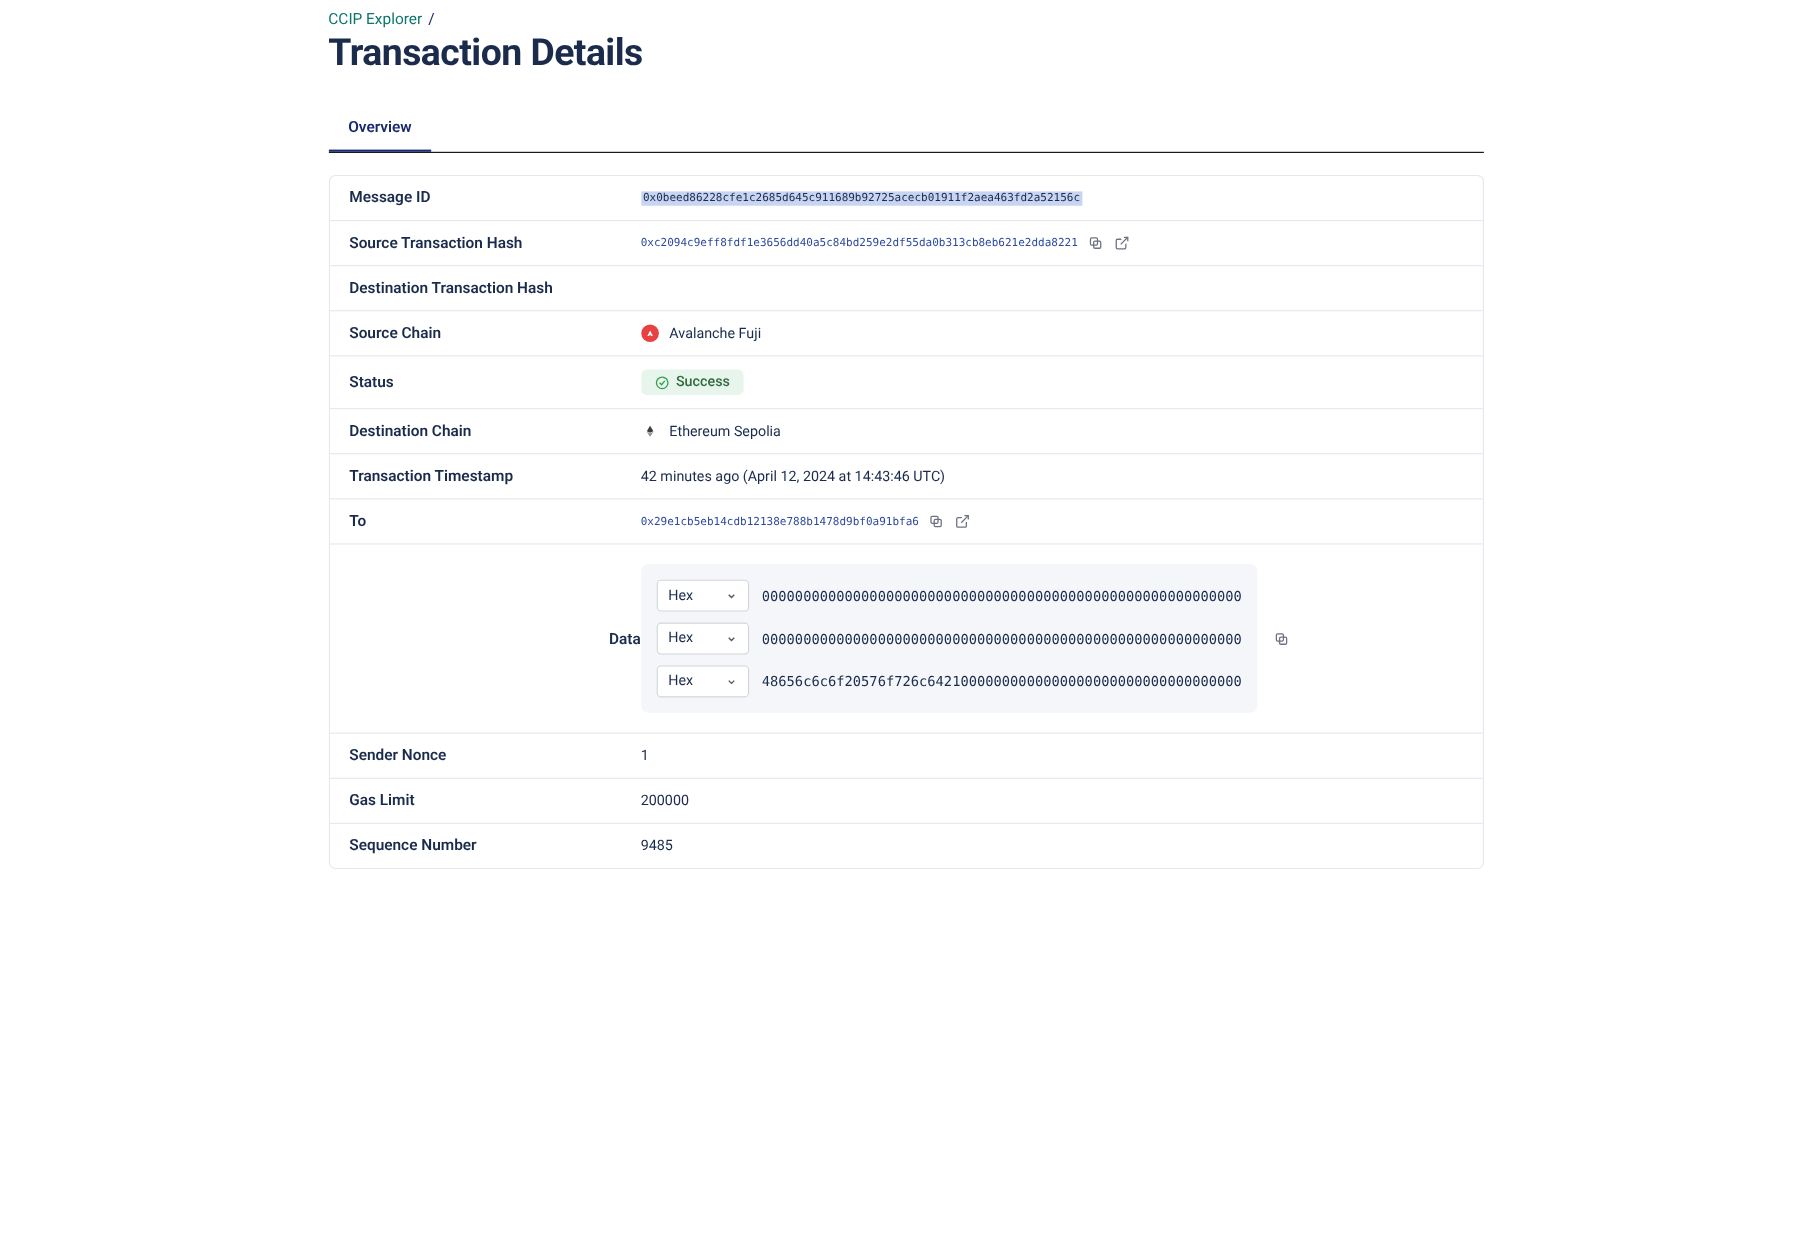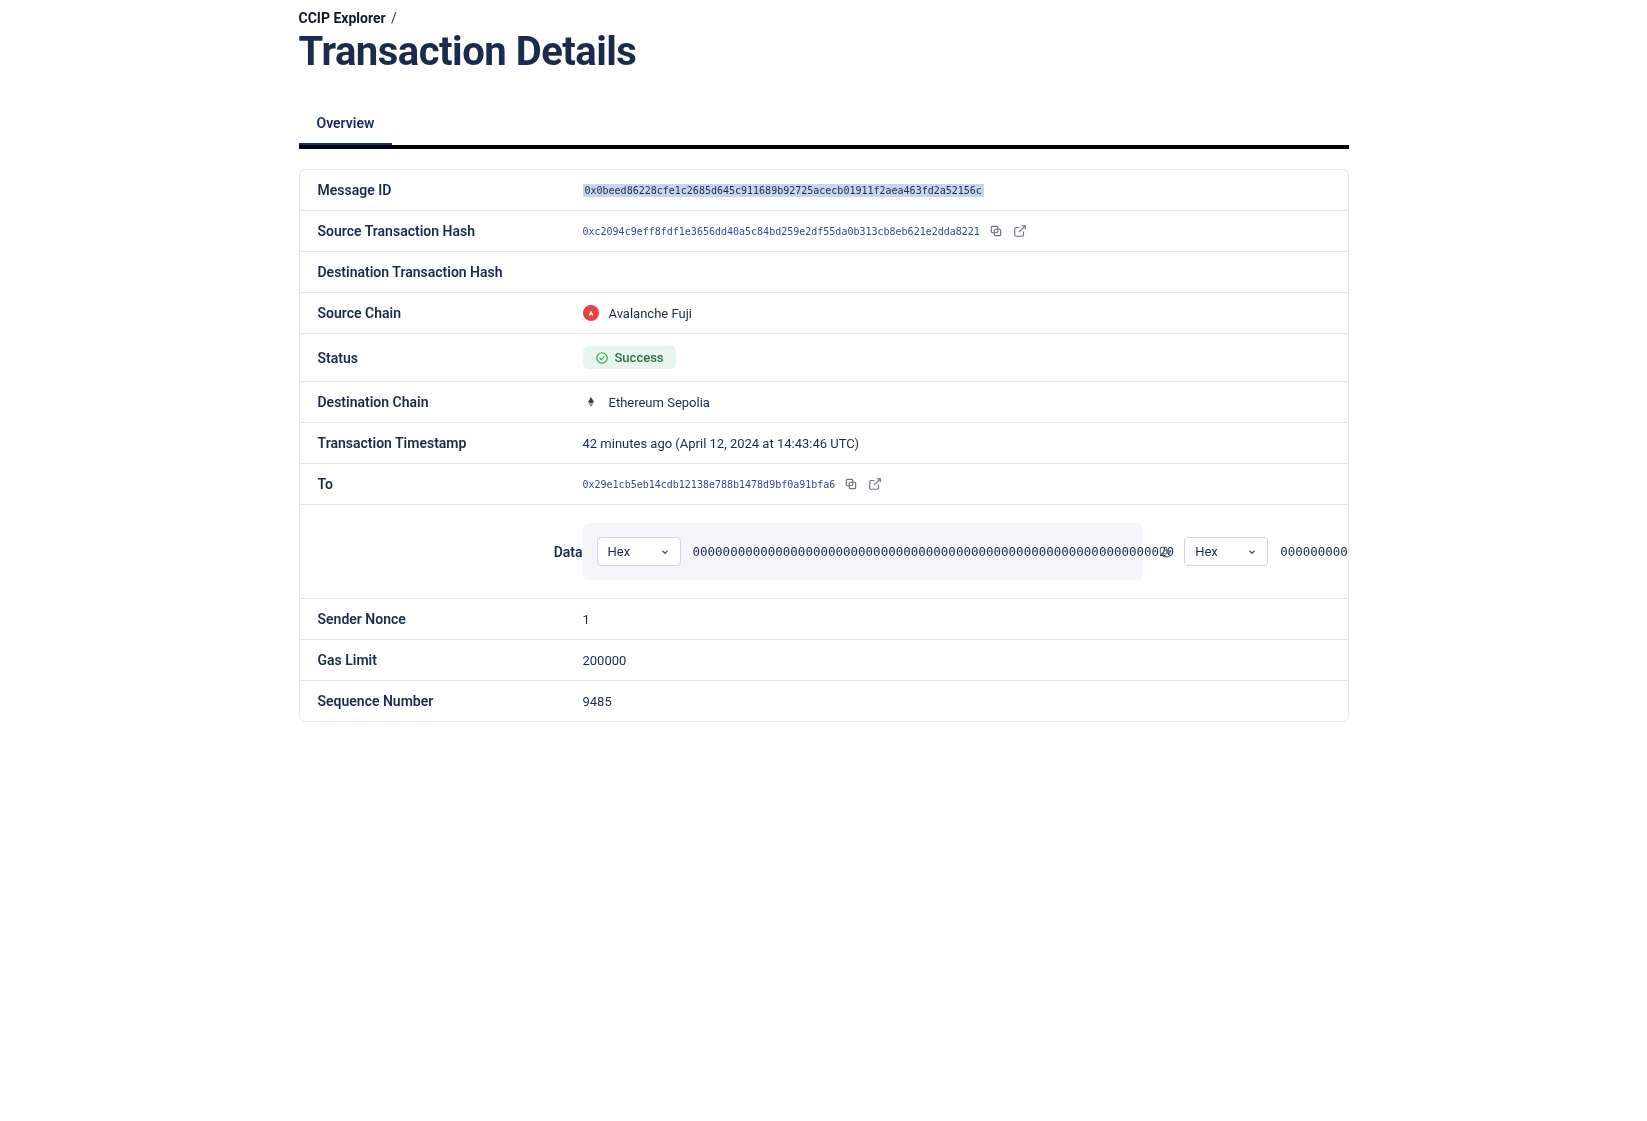--- a/index.html
+++ b/index.html
@@ -13,34 +13,34 @@
     max-width: 1050px;
     margin: 0 auto;
     padding: 10px 0 40px;
   }
   .breadcrumb {
     font-size: 14px;
     color: #1a2b6b;
     margin-bottom: 2px;
   }
   .breadcrumb a {
-    color: #0f172a;
+    color: #0f766e;
     text-decoration: none;
-    font-weight: 700;
+    font-weight: 400;
   }
   .breadcrumb .sep { color: #1a2b6b; margin: 0 2px; }
   h1.page-title {
-    font-size: 40px;
+    font-size: 34px;
     font-weight: 700;
     color: #1a2b4b;
     letter-spacing: -0.5px;
     margin-bottom: 28px;
   }
   .tabs {
-    border-bottom: 4px solid #000000;
+    border-bottom: 1px solid #000000;
     margin-bottom: 18px;
   }
   .tab {
     display: inline-block;
     padding: 12px 18px;
     font-weight: 600;
     color: #1a2b6b;
     border-bottom: 2px solid #1a2b6b;
     cursor: pointer;
   }
@@ -130,21 +130,21 @@
   .usdc-icon {
     width: 16px; height: 16px; border-radius: 50%; background: #2775ca;
     display:inline-flex; align-items:center; justify-content:center;
     color: white; font-size: 9px; font-weight:700;
   }
   .data-block {
     background: #f5f6fa;
     border-radius: 6px;
     padding: 14px 14px;
     display: flex;
-    flex-direction: row;
+    flex-direction: column;
     gap: 10px;
     flex: 0 1 auto;
     max-width: 560px;
   }
   .data-line {
     display: flex;
     align-items: center;
     gap: 12px;
   }
   .hex-select {

